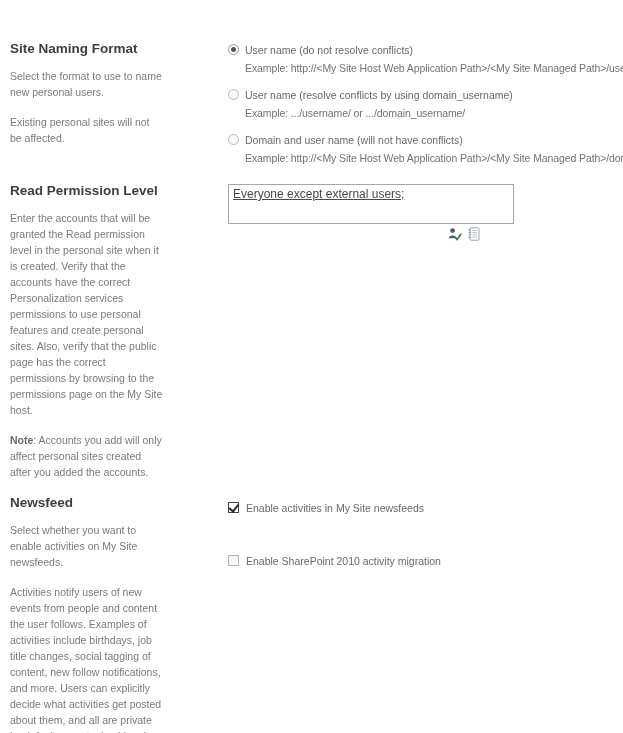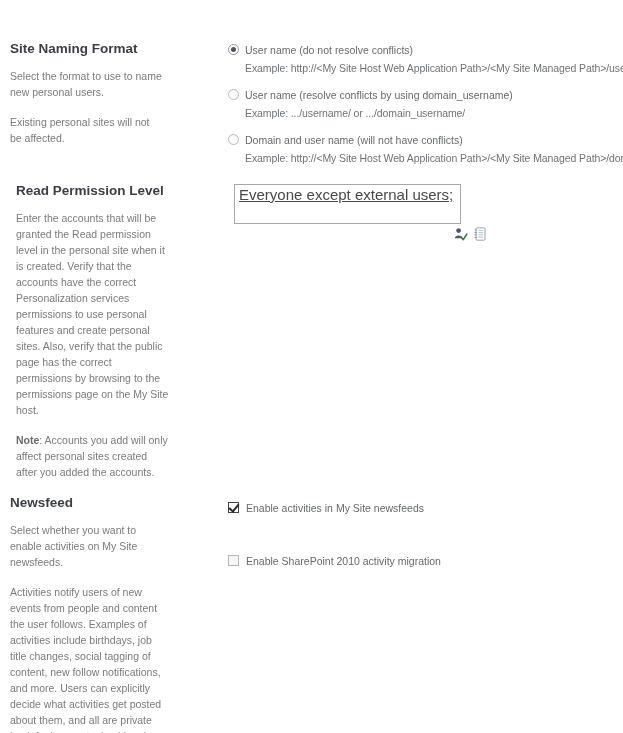--- a/index.html
+++ b/index.html
@@ -8,21 +8,21 @@
   .page {
     position: relative;
     width: 623px;
     height: 733px;
     overflow: hidden;
     background: #ffffff;
     padding-top: 8px;
   }
   .row { display: flex; align-items: flex-start; }
   .row-1 { min-height: 142px; margin-top: 32px; }
-  .row-2 { min-height: 288px; padding-left: 6px; }
+  .row-2 { min-height: 288px; }
   .left {
     flex: 0 0 228px;
     padding: 0 20px 0 10px;
   }
   .section-title {
     font-size: 13.5px;
     font-weight: bold;
     color: #3b3f44;
     line-height: 17px;
     margin: 0 0 11px 0;
@@ -69,26 +69,26 @@
   .radio-label { display: block; cursor: pointer; }
   .radio-example {
     display: block;
     margin-top: 2px;
     color: #6f7376;
     letter-spacing: -0.1px;
   }
 
   
   .picker-box {
-    width: 227px;
+    width: 286px;
     height: 40px;
     border: 1px solid #a7a7a7;
     background: #fff;
     padding: 2px 4px;
-    font-size: 15px;
+    font-size: 12px;
     line-height: 15px;
     color: #47494c;
     cursor: text;
   }
   .picker-entity { text-decoration: underline; }
   .picker-icons {
     width: 253px;
     display: flex;
     justify-content: flex-end;
     align-items: center;

